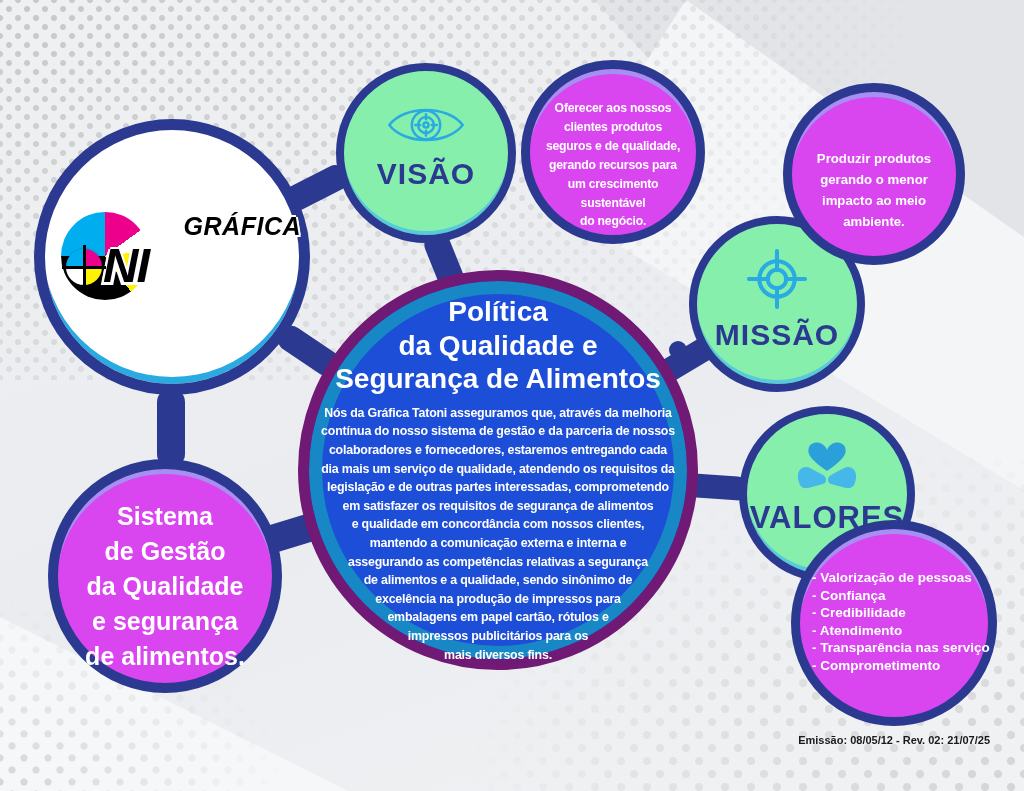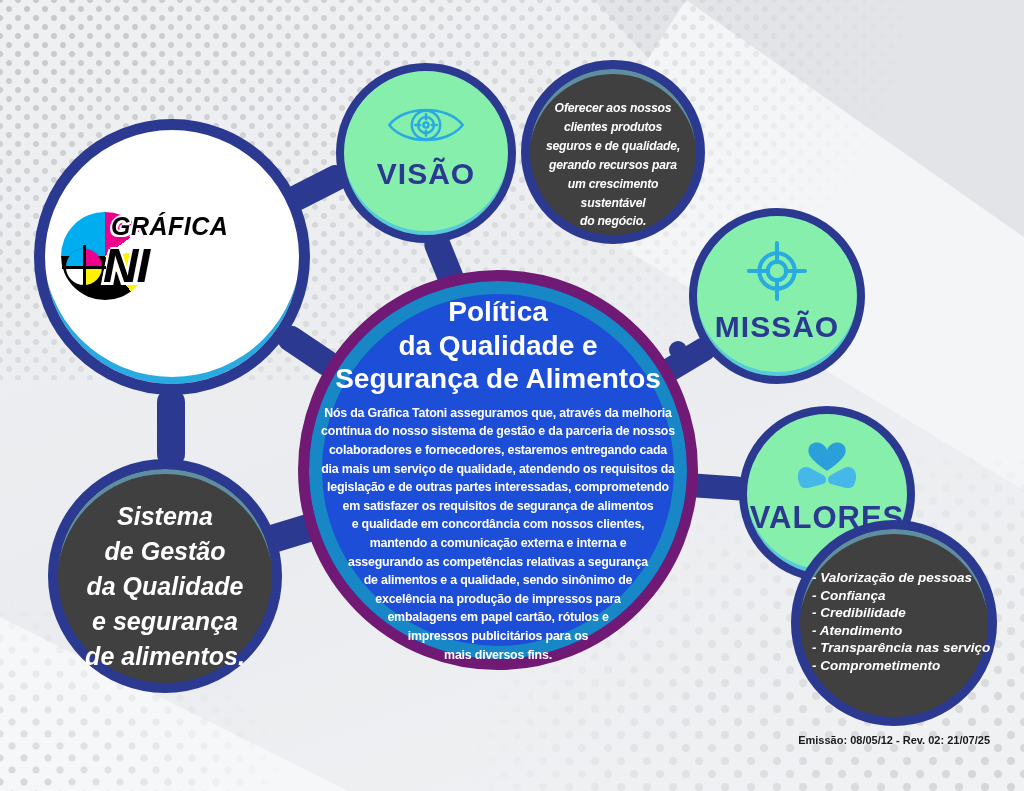--- a/index.html
+++ b/index.html
@@ -47,28 +47,28 @@
   #link-center-missao{left:653px;top:348px;width:66px;height:24px;transform:rotate(-31deg);}
   #node-missao{left:669px;top:341px;width:18px;height:18px;}
   #link-center-valores{left:685px;top:475px;width:64px;height:24px;transform:rotate(4deg);}
   #node-valores{left:706px;top:476px;width:20px;height:20px;}
 
   
   .circle{position:absolute;border-radius:50%;box-sizing:border-box;}
   .white-c{background:#86efac;border:8px solid #2b3990;
            box-shadow:inset 0 -5px 0 -1px rgba(72,190,236,.75);
            display:flex;flex-direction:column;align-items:center;z-index:3;}
-  .blue-c{background:#404040;border:9px solid #2b3990;
+  .blue-c{background:#d946ef;border:9px solid #2b3990;
           box-shadow:inset 0 6px 0 -1px rgba(120,205,240,.55);
-          color:#fff;z-index:3;font-style:italic;}
+          color:#fff;z-index:3;}
   #logo-circle{left:34px;top:119px;width:276px;height:276px;background:#fff;
-               border:11px solid #2b3990;box-shadow:inset 0 -9px 0 -2px #29abe2;z-index:3;}
+               border:11px solid #2b3990;box-shadow:inset 0 -9px 0 -2px #29abe2;z-index:3;text-align:right;}
   #visao-circle{left:336px;top:63px;width:180px;height:180px;padding-top:30px;}
   #vision-text-circle{left:521px;top:60px;width:184px;height:184px;z-index:4;}
-  #missao-circle{left:689px;top:208px;width:176px;height:176px;padding-top:24px;z-index:3;}
+  #missao-circle{left:689px;top:216px;width:176px;height:176px;padding-top:24px;z-index:3;}
   #mission-text-circle{left:783px;top:83px;width:182px;height:182px;z-index:5;}
   #valores-circle{left:739px;top:406px;width:176px;height:176px;padding-top:22px;z-index:3;}
   #values-circle{left:791px;top:520px;width:206px;height:206px;z-index:5;}
   #sistema-circle{left:48px;top:459px;width:234px;height:234px;border-width:10px;}
   #center-circle{left:298px;top:270px;width:400px;height:400px;background:#1d4ed8;
                  border:11px solid #701a75;box-shadow:inset 0 0 0 13px #1787c5;
                  color:#fff;z-index:3;}
 
   
   .bubble-heading{color:#2b3990;font-weight:700;letter-spacing:1px;font-size:30px;margin-top:8px;}
@@ -154,20 +154,26 @@
   <div class="circle blue-c" id="vision-text-circle">
     <div class="bubble-text">Oferecer aos nossos
 clientes produtos
 seguros e de qualidade,
 gerando recursos para
 um crescimento
 sustentável
 do negócio.</div>
   </div>
 
+  <div class="circle blue-c" id="mission-text-circle">
+    <div class="bubble-text">Produzir produtos
+gerando o menor
+impacto ao meio
+ambiente.</div>
+  </div>
 
   <div class="circle white-c" id="missao-circle">
     <div class="icon-box">
       <svg width="62" height="62" viewBox="0 0 84 84" fill="none" stroke="#29abe2" stroke-width="5.5" stroke-linecap="round">
         <circle cx="42" cy="42" r="24"></circle>
         <circle cx="42" cy="42" r="12.5"></circle>
         <line x1="42" y1="4" x2="42" y2="30"></line>
         <line x1="42" y1="54" x2="42" y2="80"></line>
         <line x1="4" y1="42" x2="30" y2="42"></line>
         <line x1="54" y1="42" x2="80" y2="42"></line>

